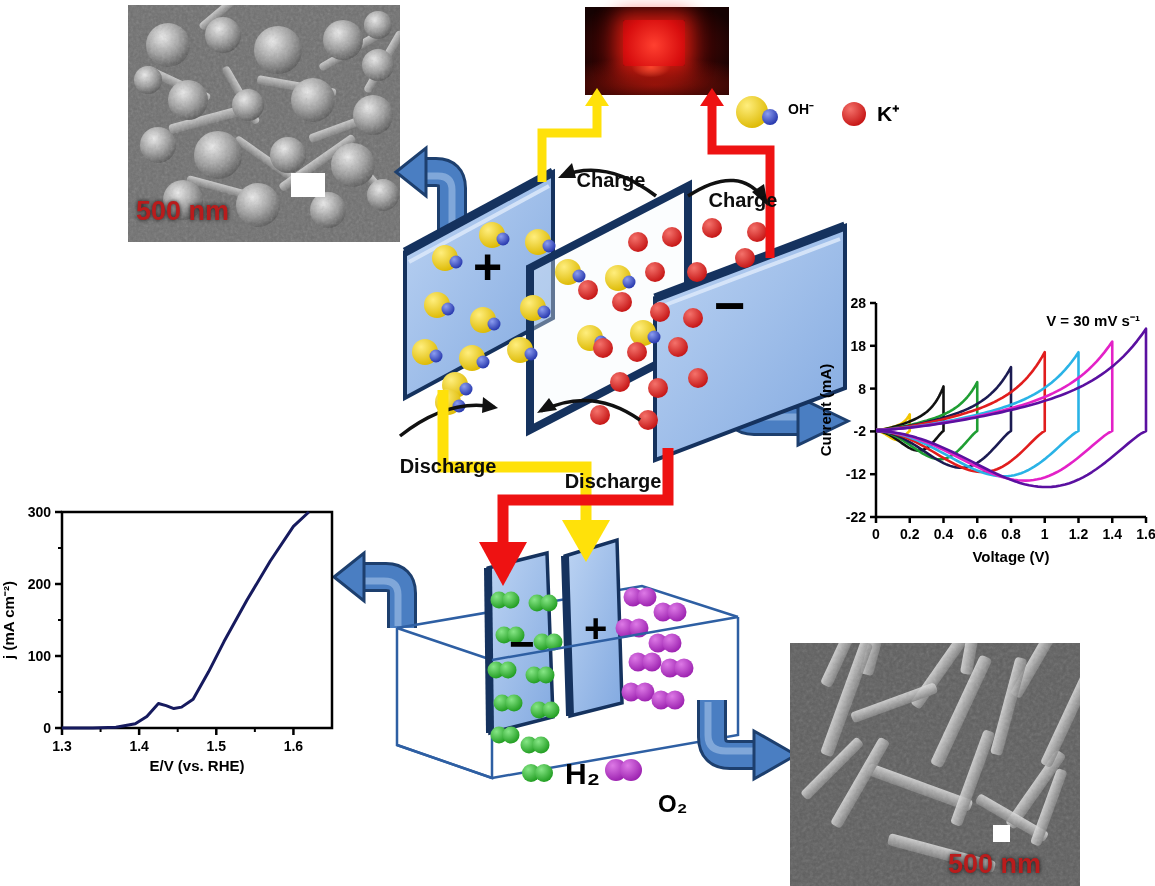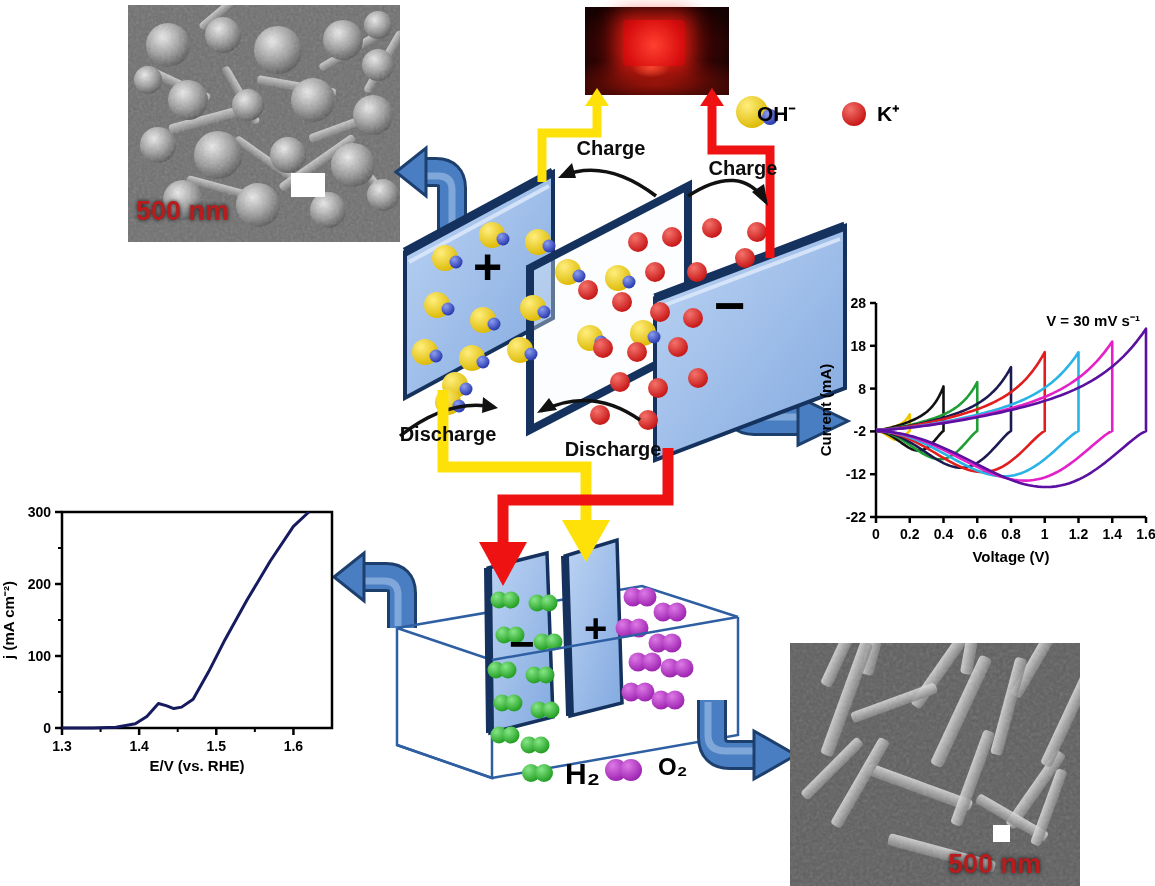--- a/index.html
+++ b/index.html
@@ -1,20 +1,20 @@
 <!DOCTYPE html>
 <html><head>
 <meta charset="utf-8">
 <style>
   html,body{margin:0;padding:0;background:#fff;}
   #canvas{position:relative;width:1155px;height:886px;background:#fff;overflow:hidden;
           font-family:"Liberation Sans", sans-serif;}
   .abs{position:absolute;}
   .lbl{position:absolute;color:#0d0d0d;font-weight:800;text-align:center;white-space:nowrap;}
-  .charge{font-size:20px;}
+  .charge{font-size:20px;margin-top:32px;}
   .sign{position:absolute;color:#000;font-weight:900;line-height:1;}
   .legend-lbl{position:absolute;color:#000;font-weight:800;}
   .scalebar-lbl{position:absolute;color:#b91c1c;font-weight:700;font-size:27px;
                 text-shadow:0 0 4px rgba(0,0,0,.8);}
   #led-photo{position:absolute;left:585px;top:7px;width:144px;height:88px;background:
      radial-gradient(ellipse 26px 14px at 66px 60px, rgba(255,120,80,.95), rgba(255,40,20,0) 75%),
      radial-gradient(ellipse 150px 34px at 70px 78px, rgba(220,30,15,.55), rgba(40,0,0,0) 80%),
      radial-gradient(ellipse 100px 60px at 70px 40px, rgba(200,20,15,.5), rgba(60,0,0,0) 85%),
      #150202;}
   #led-screen{position:absolute;left:38px;top:13px;width:62px;height:46px;
@@ -429,17 +429,17 @@
   <div class="lbl charge" style="left:568px;top:137px;width:86px">Charge</div>
   <div class="lbl charge" style="left:699px;top:157px;width:88px">Charge</div>
   <div class="lbl charge" style="left:390px;top:423px;width:116px">Discharge</div>
   <div class="lbl charge" style="left:549px;top:438px;width:128px">Discharge</div>
 
   <div class="sign" style="left:473px;top:242px;font-size:50px">+</div>
   <div class="sign" style="left:714px;top:278px;font-size:54px">−</div>
   <div class="sign" style="left:509px;top:622px;font-size:44px">−</div>
   <div class="sign" style="left:584px;top:608px;font-size:40px">+</div>
 
-  <div class="legend-lbl" style="left:757px;top:99px;font-size:21px">OH⁻</div>
+  <div class="legend-lbl" style="left:788px;top:99px;font-size:14px">OH⁻</div>
   <div class="legend-lbl" style="left:877px;top:99px;font-size:21px">K⁺</div>
   <div class="legend-lbl" style="left:565px;top:757px;font-size:30px">H₂</div>
-  <div class="legend-lbl" style="left:658px;top:753px;font-size:24px">O₂</div>
+  <div class="legend-lbl" style="left:658px;top:790px;font-size:24px">O₂</div>
 </div>
 
 </body></html>

